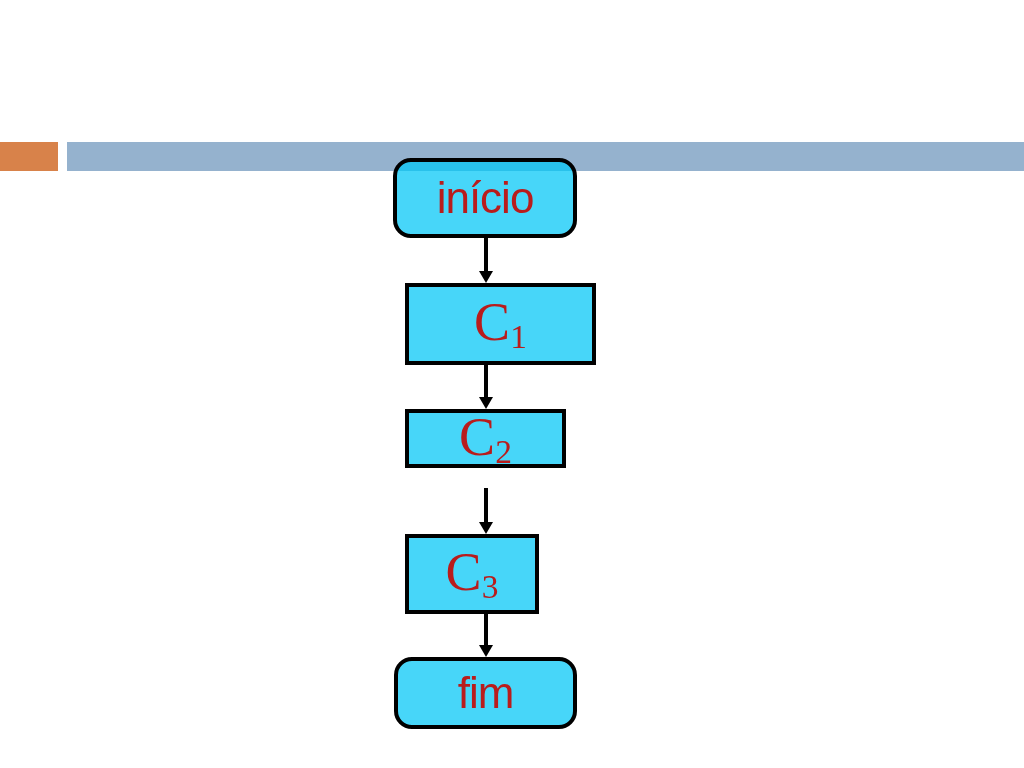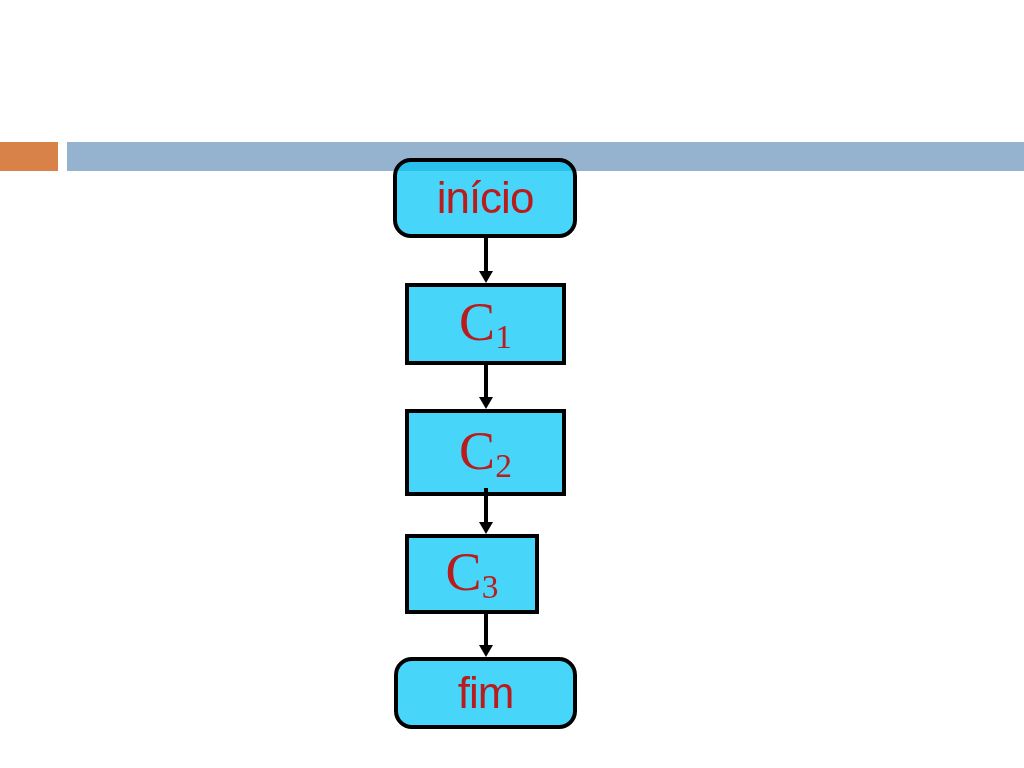--- a/index.html
+++ b/index.html
@@ -65,22 +65,22 @@
   .node.process {
     font-family: "Liberation Serif", serif;
     font-size: 54px;
   }
   .node .sub {
     font-size: 0.62em;
     vertical-align: -0.24em;
   }
 
   #node-start { left: 393px; top: 158px; width: 184px; height: 80px; }
-  #node-c1    { left: 405px; top: 283px; width: 161px; height: 82px; }
-  #node-c2    { left: 405px; top: 409px; width: 161px; height: 87px; }
+  #node-c1    { left: 405px; top: 283px; width: 191px; height: 82px; }
+  #node-c2    { left: 405px; top: 409px; width: 161px; height: 59px; }
   #node-c3    { left: 405px; top: 534px; width: 134px; height: 80px; }
   #node-end   { left: 394px; top: 657px; width: 183px; height: 72px; }
 
   
   .arrow {
     position: absolute;
     left: 479px;
     width: 14px;
   }
   .arrow::before {

